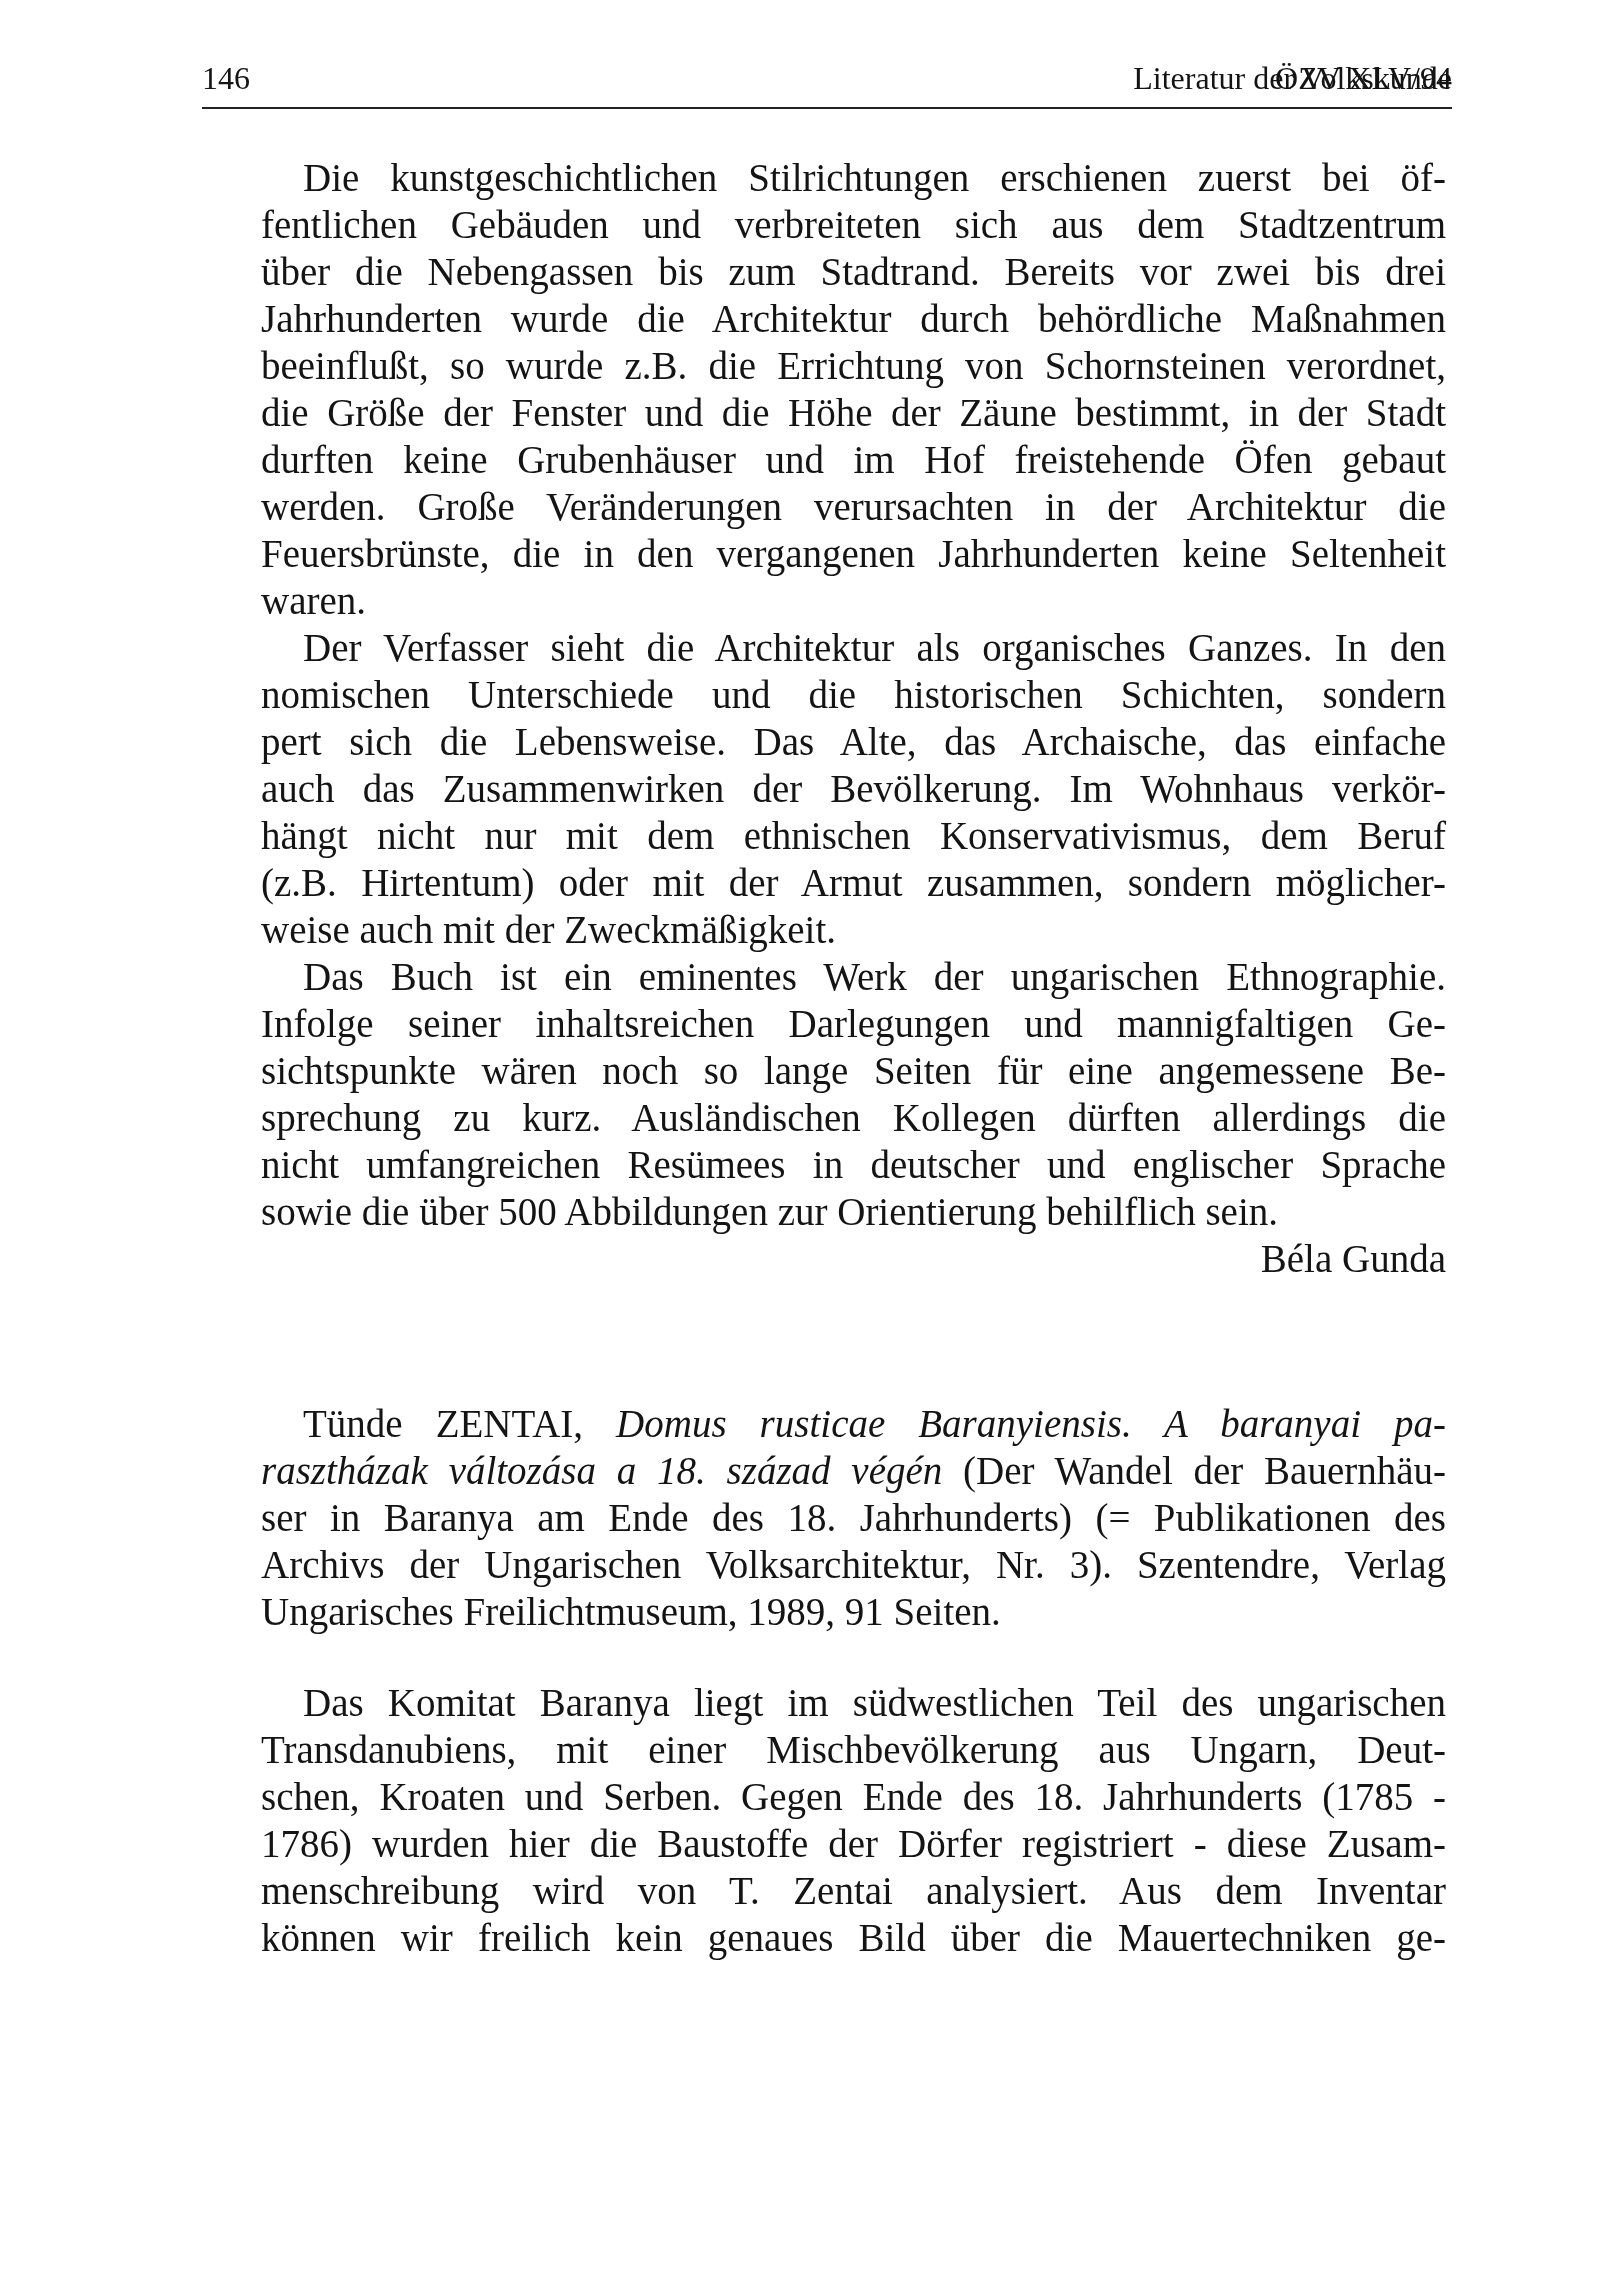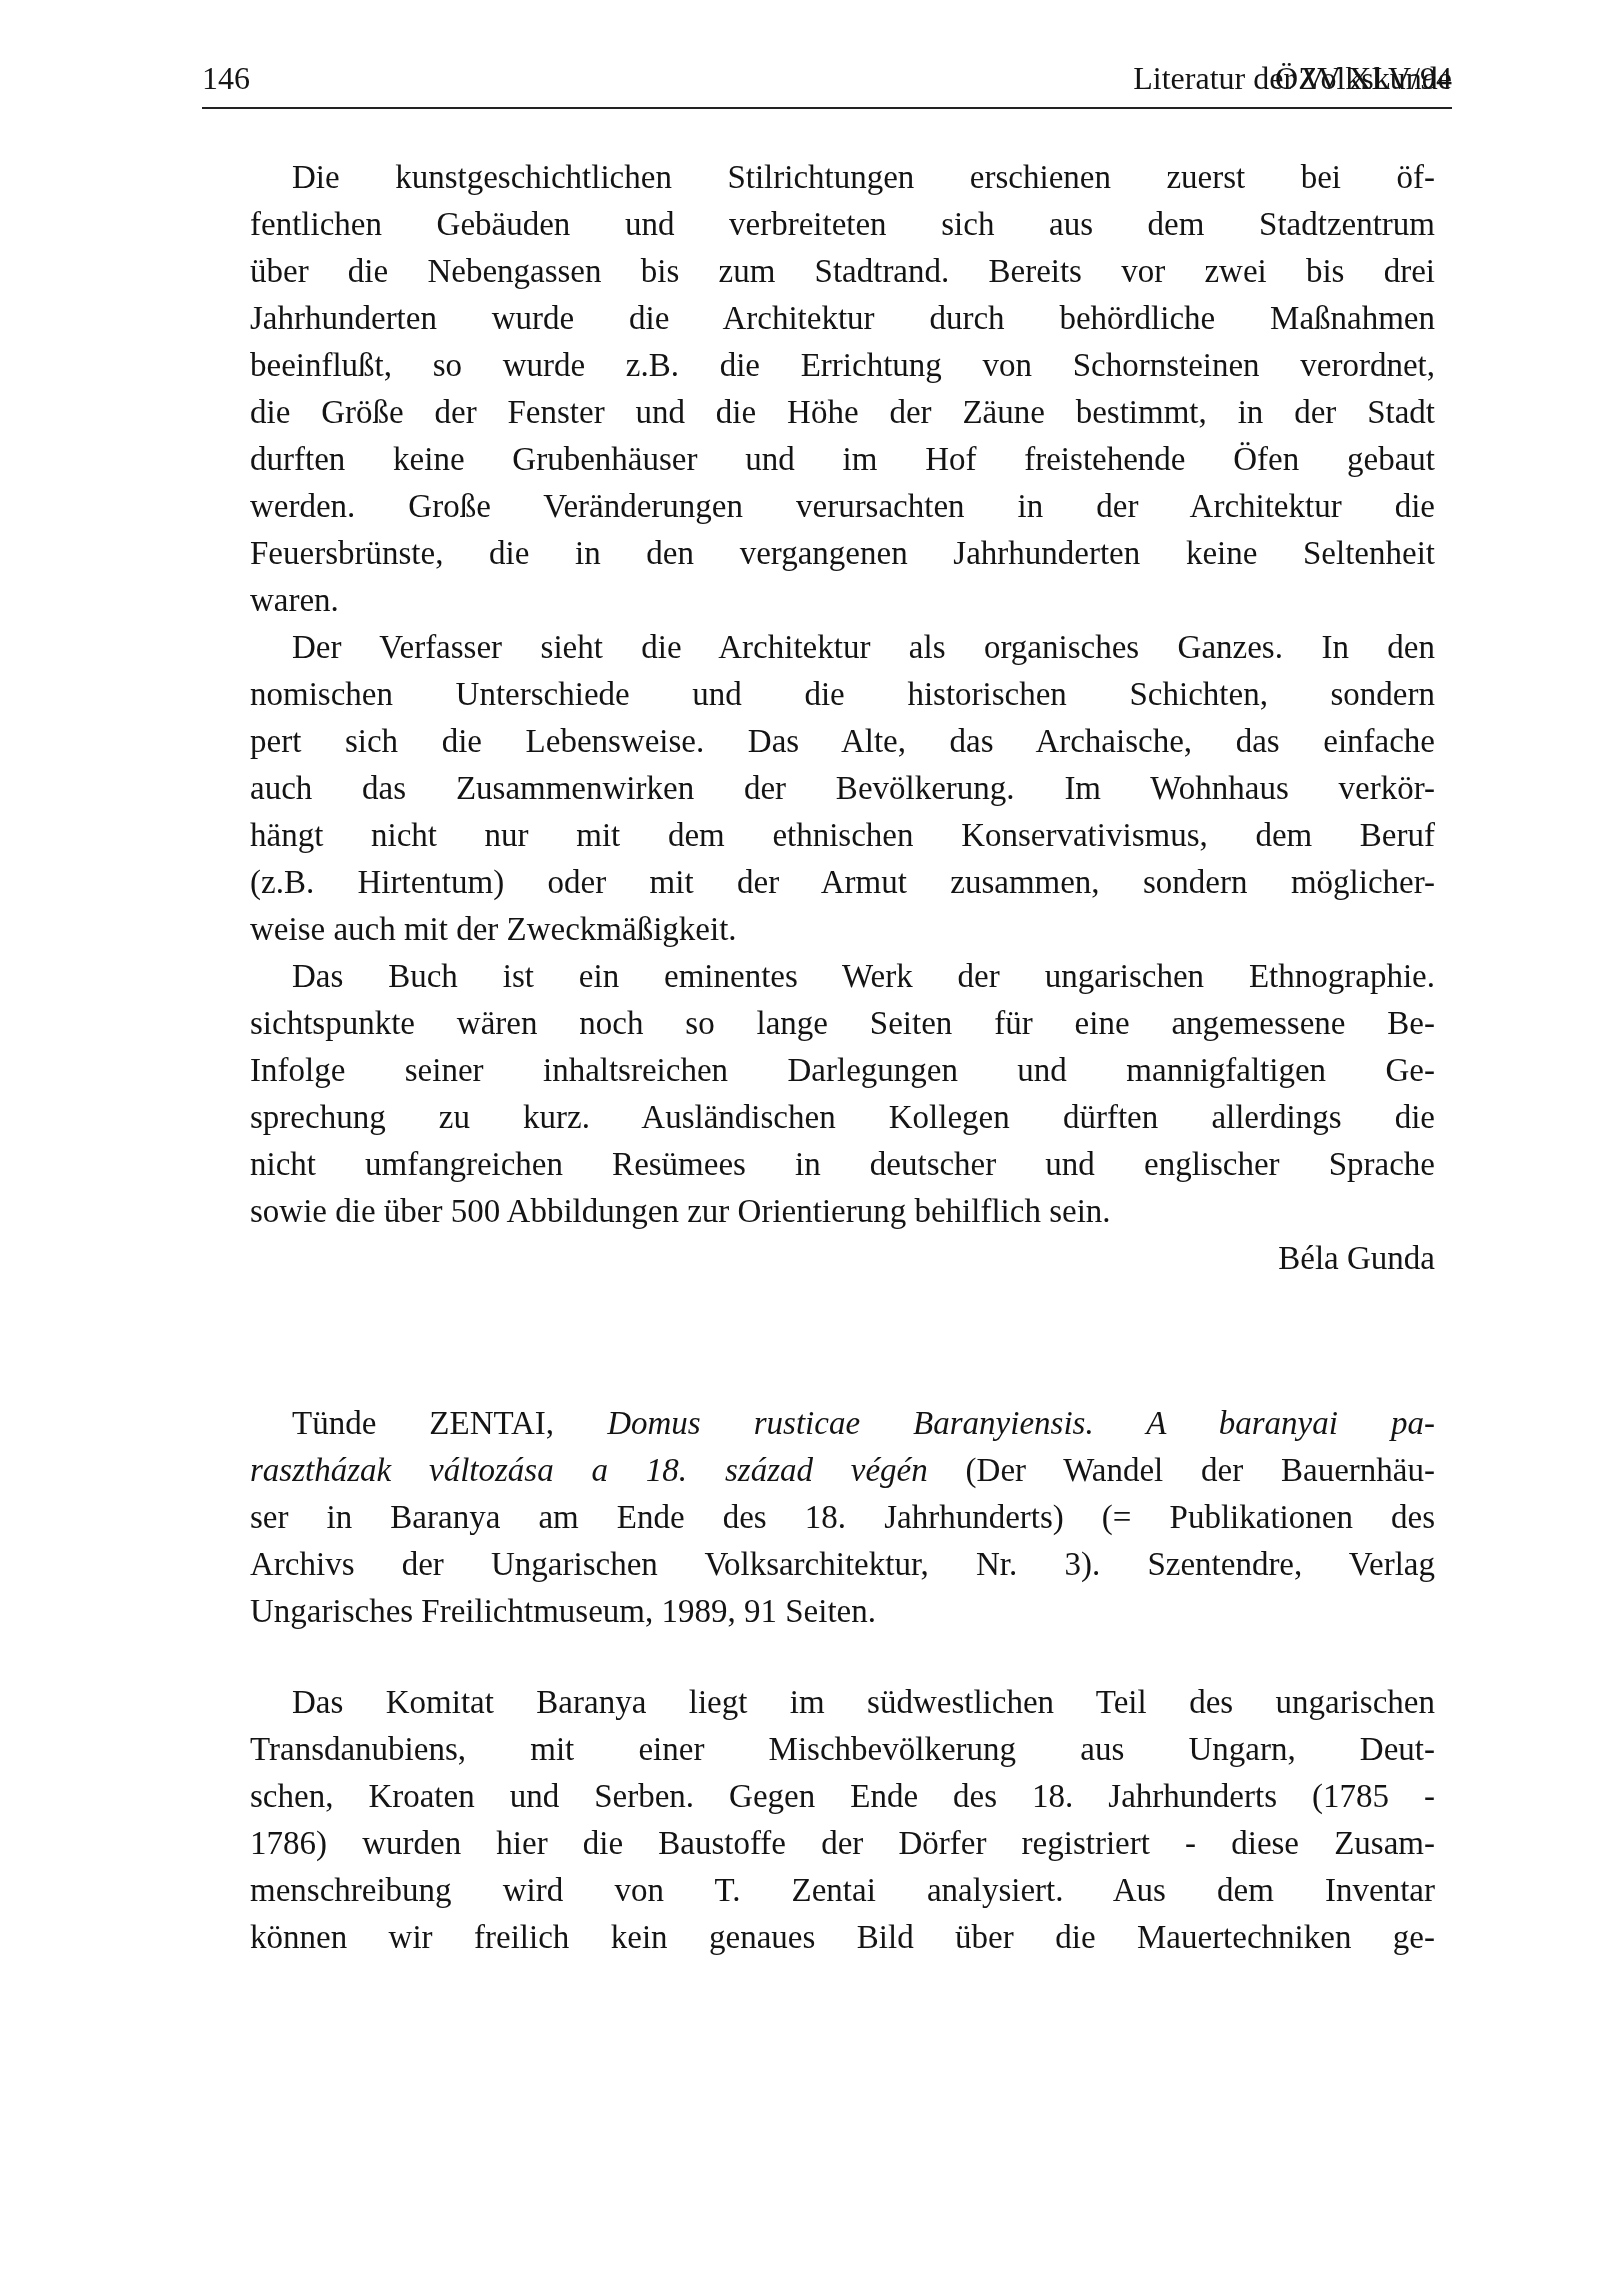--- a/index.html
+++ b/index.html
@@ -10,21 +10,21 @@
   .header {
     position: absolute; left: 202px; top: 49px; width: 1250px; height: 57px;
     font-size: 32px;
   }
   .header .pg { position: absolute; left: 0; top: 11.3px; }
   .header .run { position: absolute; left: 0; right: 0; top: 11.3px; text-align: right; }
   .header .vol { position: absolute; right: 0; top: 11.3px; }
   .rule {
     position: absolute; left: 202px; top: 107px; width: 1250px; height: 2.4px; background: #222;
   }
-  .block { position: absolute; left: 250px; width: 1185px; font-size: 33px; line-height: 47px; }
+  .block { position: absolute; left: 261px; width: 1185px; font-size: 39px; line-height: 47px; }
   .line { display: block; height: 47px; white-space: nowrap; text-align: justify; text-align-last: justify; }
   .line.last { text-align-last: left; }
   .line.right { text-align: left; text-align-last: right; font-family: Liberation Serif, serif; }
   .indent { padding-left: 42px; }
   em { font-style: italic; }
 </style>
 </head>
 <body>
 
 <div class="header">
@@ -48,22 +48,22 @@
 
   <span class="line indent">Der Verfasser sieht die Architektur als organisches Ganzes. In den</span>
   <span class="line">nomischen Unterschiede und die historischen Schichten, sondern</span>
   <span class="line">pert sich die Lebensweise. Das Alte, das Archaische, das einfache</span>
   <span class="line">auch das Zusammenwirken der Bevölkerung. Im Wohnhaus verkör-</span>
   <span class="line">hängt nicht nur mit dem ethnischen Konservativismus, dem Beruf</span>
   <span class="line">(z.B. Hirtentum) oder mit der Armut zusammen, sondern möglicher-</span>
   <span class="line last">weise auch mit der Zweckmäßigkeit.</span>
 
   <span class="line indent">Das Buch ist ein eminentes Werk der ungarischen Ethnographie.</span>
+  <span class="line">Infolge seiner inhaltsreichen Darlegungen und mannigfaltigen Ge-</span>
   <span class="line">sichtspunkte wären noch so lange Seiten für eine angemessene Be-</span>
-  <span class="line">Infolge seiner inhaltsreichen Darlegungen und mannigfaltigen Ge-</span>
   <span class="line">sprechung zu kurz. Ausländischen Kollegen dürften allerdings die</span>
   <span class="line">nicht umfangreichen Resümees in deutscher und englischer Sprache</span>
   <span class="line last">sowie die über 500 Abbildungen zur Orientierung behilflich sein.</span>
   <span class="line right">Béla Gunda</span>
 </div>
 
 <div class="block" style="top:1400px;">
   <span class="line indent"><span>Tünde ZENTAI, </span><em>Domus rusticae Baranyiensis. A baranyai pa-</em></span>
   <span class="line"><em>rasztházak változása a 18. század végén</em><span> (Der Wandel der Bauernhäu-</span></span>
   <span class="line">ser in Baranya am Ende des 18. Jahrhunderts) (= Publikationen des</span>

